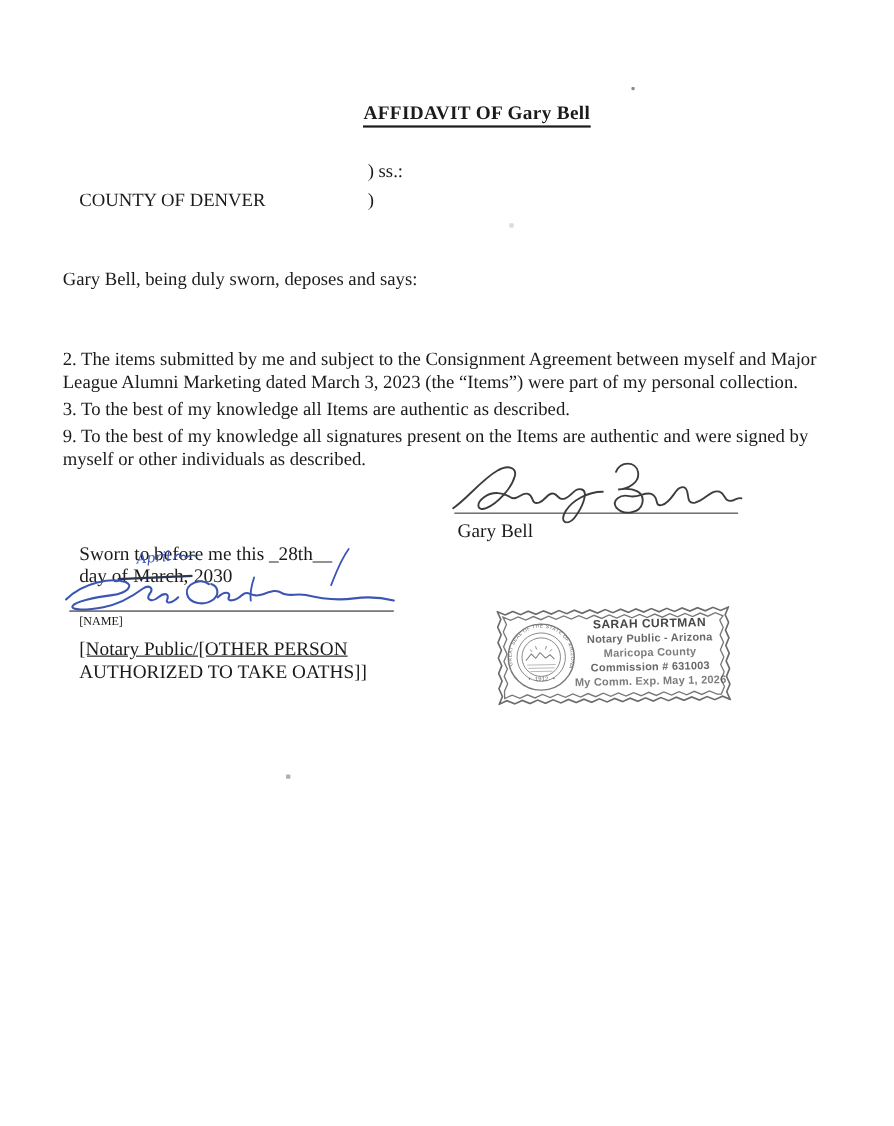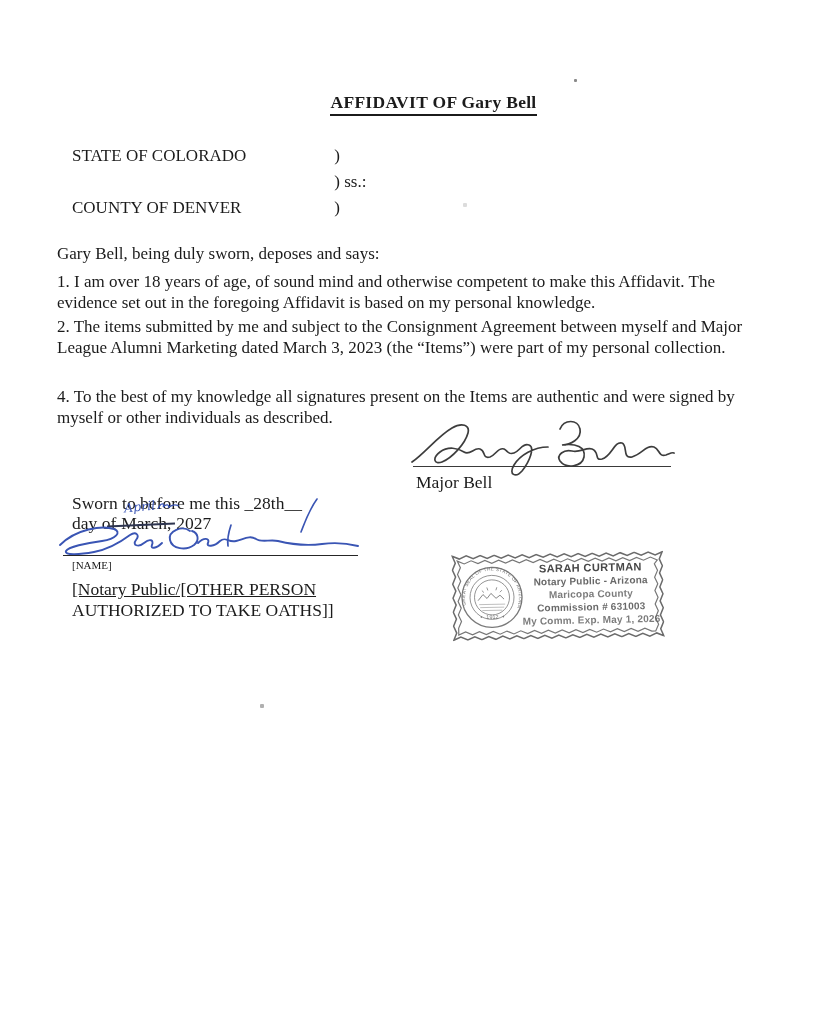--- a/index.html
+++ b/index.html
@@ -68,49 +68,45 @@
 <body>
 
 <div class="page">
 
   <div class="title-wrap">
     <span class="title">AFFIDAVIT OF Gary Bell</span>
   </div>
 
   <div class="venue">
     <div class="venue-row">
-      <span class="venue-left">STATE OF COLORADO</span>
-      <span>)</span>
-    </div>
-    <div class="venue-row">
       <span class="venue-left"></span>
       <span>) ss.:</span>
     </div>
     <div class="venue-row">
       <span class="venue-left">COUNTY OF DENVER</span>
       <span>)</span>
     </div>
   </div>
 
   <div class="opening">Gary Bell, being duly sworn, deposes and says:</div>
 
-  <div class="para p1">1. I am over 18 years of age, of sound mind and otherwise competent to make this Affidavit. The evidence set out in the foregoing Affidavit is based on my personal knowledge.</div>
   <div class="para p2">2. The items submitted by me and subject to the Consignment Agreement between myself and Major League Alumni Marketing dated March 3, 2023 (the “Items”) were part of my personal collection.</div>
-  <div class="para p4">4. To the best of my knowledge all signatures present on the Items are authentic and were signed by myself or other individuals as described.</div>
+  <div class="para p3">3. To the best of my knowledge all Items are authentic as described.</div>
+  <div class="para p4">9. To the best of my knowledge all signatures present on the Items are authentic and were signed by myself or other individuals as described.</div>
 
   <svg class="affiant-sig-svg" viewBox="0 0 268 58" fill="none" aria-label="Gary Bell">
     <path d="M4,44 C16,36 30,18 44,10 C54,4 62,7 60,15 C57,26 44,40 34,44 C26,47 24,40 32,34 C40,28 50,30 56,34 C62,38 66,29 72,31 C78,33 74,41 82,39 C88,37 90,29 96,31 C100,33 100,37 106,35 C112,33 114,25 121,27 C127,29 122,43 114,53 C108,60 100,57 106,47 C112,37 126,29 140,29" stroke="#3d3d3d" stroke-width="1.7" stroke-linecap="round"></path>
     <path d="M152,11 C156,1 170,1 172,11 C174,21 162,27 154,27 C168,25 178,29 176,39 C174,49 158,51 152,43 C148,37 156,31 164,33 C172,35 178,29 184,31 C192,34 186,43 194,41 C204,38 206,23 214,25 C220,27 214,41 224,39 C234,36 238,27 246,29 C252,31 250,39 258,37 C261,36 264,34 266,35" stroke="#3d3d3d" stroke-width="1.7" stroke-linecap="round"></path>
   </svg>
   <div class="affiant-sig-line"></div>
-  <div class="affiant-name">Major Bell</div>
+  <div class="affiant-name">Gary Bell</div>
 
   <div class="jurat1">Sworn to before me this _28th__</div>
   <div class="jurat2">
-    <span>day of</span><span class="month-wrap"><span>March,</span><span class="strike"></span></span><span class="year">2027</span>
+    <span>day of</span><span class="month-wrap"><span>March,</span><span class="strike"></span></span><span class="year">2030</span>
   </div>
   <div class="april-note">
     <span>April</span><svg class="april-squiggle" width="22" height="12" viewBox="0 0 22 12" fill="none">
         <path d="M1,8 C4,2 8,3 6,7 C9,4 13,5 11,8 C14,6 18,5 21,7" stroke="#3a55b4" stroke-width="1.3" stroke-linecap="round"></path>
       </svg>
   </div>
   <svg class="post-year-stroke" width="26" height="38" viewBox="0 0 26 38" fill="none">
     <path d="M4,36 C8,26 12,14 20,3" stroke="#3a55b4" stroke-width="1.6" stroke-linecap="round"></path>
   </svg>
 

